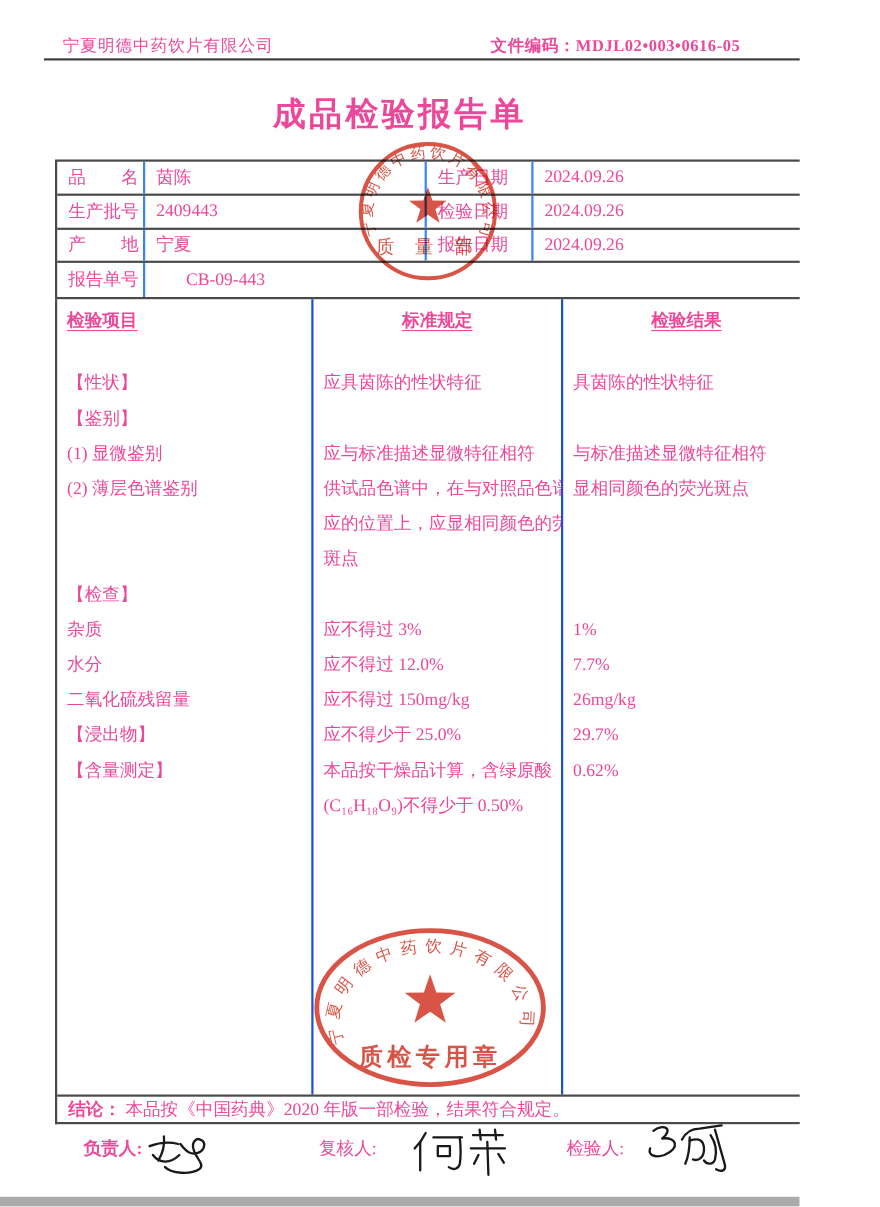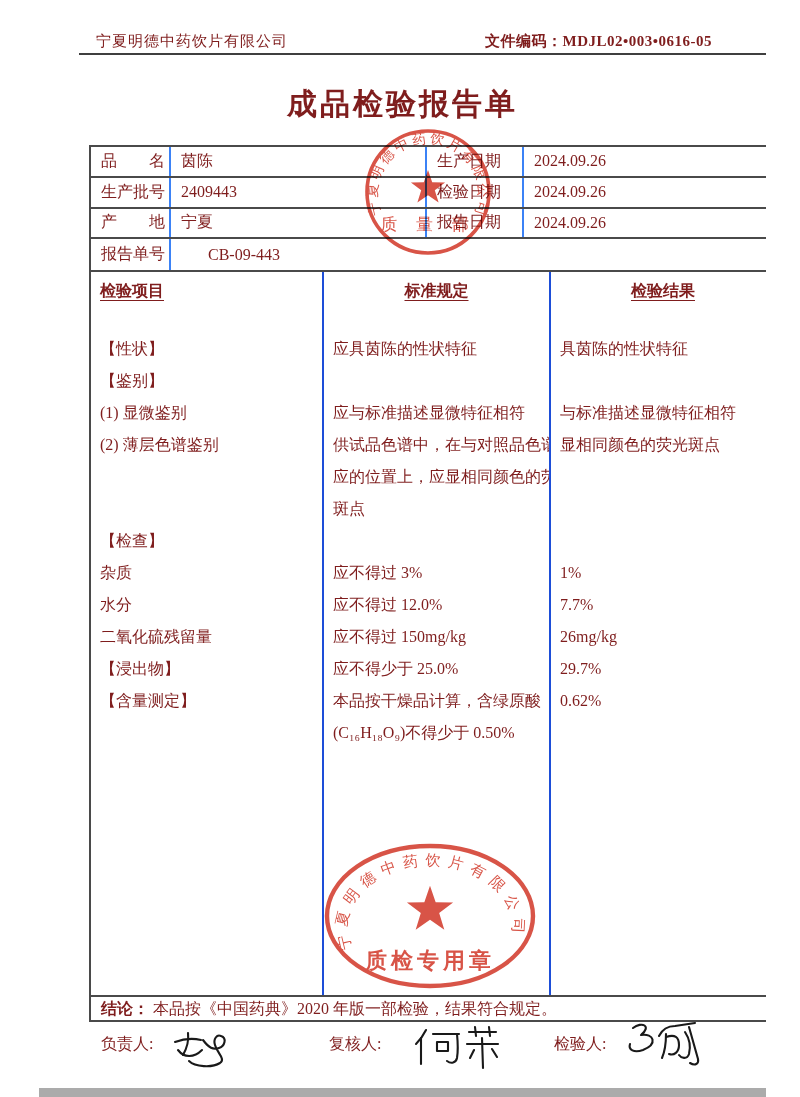--- a/index.html
+++ b/index.html
@@ -1,18 +1,18 @@
 <!DOCTYPE html>
 <html><head>
 <meta charset="utf-8">
 <style>
   html,body{margin:0;padding:0;background:#ffffff;}
   .page{
     position:relative;width:727px;height:1097px;background:#ffffff;overflow:hidden;
-    font-family:"Liberation Serif","DejaVu Serif",serif;color:#7f1d1d;margin-left:39px;
+    font-family:"Liberation Serif","DejaVu Serif",serif;color:#ec4899;
   }
   
   .doc-header{position:absolute;left:40px;right:40px;top:30px;height:24px;font-size:15px;}
   .company-name{position:absolute;left:17px;top:2px;letter-spacing:1px;}
   .doc-code{position:absolute;right:14px;top:2px;letter-spacing:.5px;font-weight:bold;}
   .header-rule{position:absolute;left:40px;top:53px;width:720px;height:2px;background:#3f3f3f;}
   
   .report-title{position:absolute;left:0;top:84px;width:100%;text-align:center;
     font-size:30px;font-weight:bold;letter-spacing:3px;}
   
@@ -136,21 +136,21 @@
         <div class="mline"></div>
       </div>
     </div>
     <div class="conclusion-row">
       <b>结论：</b>
       <span>本品按《中国药典》2020 年版一部检验，结果符合规定。</span>
     </div>
   </div>
 
   <div class="sig-block">
-    <span class="sig-label" style="left:62px;">负责人:</span>
+    <span class="sig-label" style="left:76px;font-weight:bold;">负责人:</span>
     <span class="sig-label" style="left:290px;">复核人:</span>
     <span class="sig-label" style="left:515px;">检验人:</span>
 
     <svg class="sig-svg" style="left:128px;top:6px;" width="92" height="48" viewBox="0 0 92 48">
       <path d="M8 14 c8 -3 18 -4 26 -2"></path>
       <path d="M21 5 c1 8 -1 15 -5 22"></path>
       <path d="M11 22 c6 8 16 8 24 0"></path>
       <path d="M36 12 c6 8 10 10 16 8 c6 -2 8 -10 2 -12 c-4 -2 -8 3 -6 9 c2 8 11 14 5 18 c-8 5 -25 4 -31 -2"></path>
     </svg>
 

